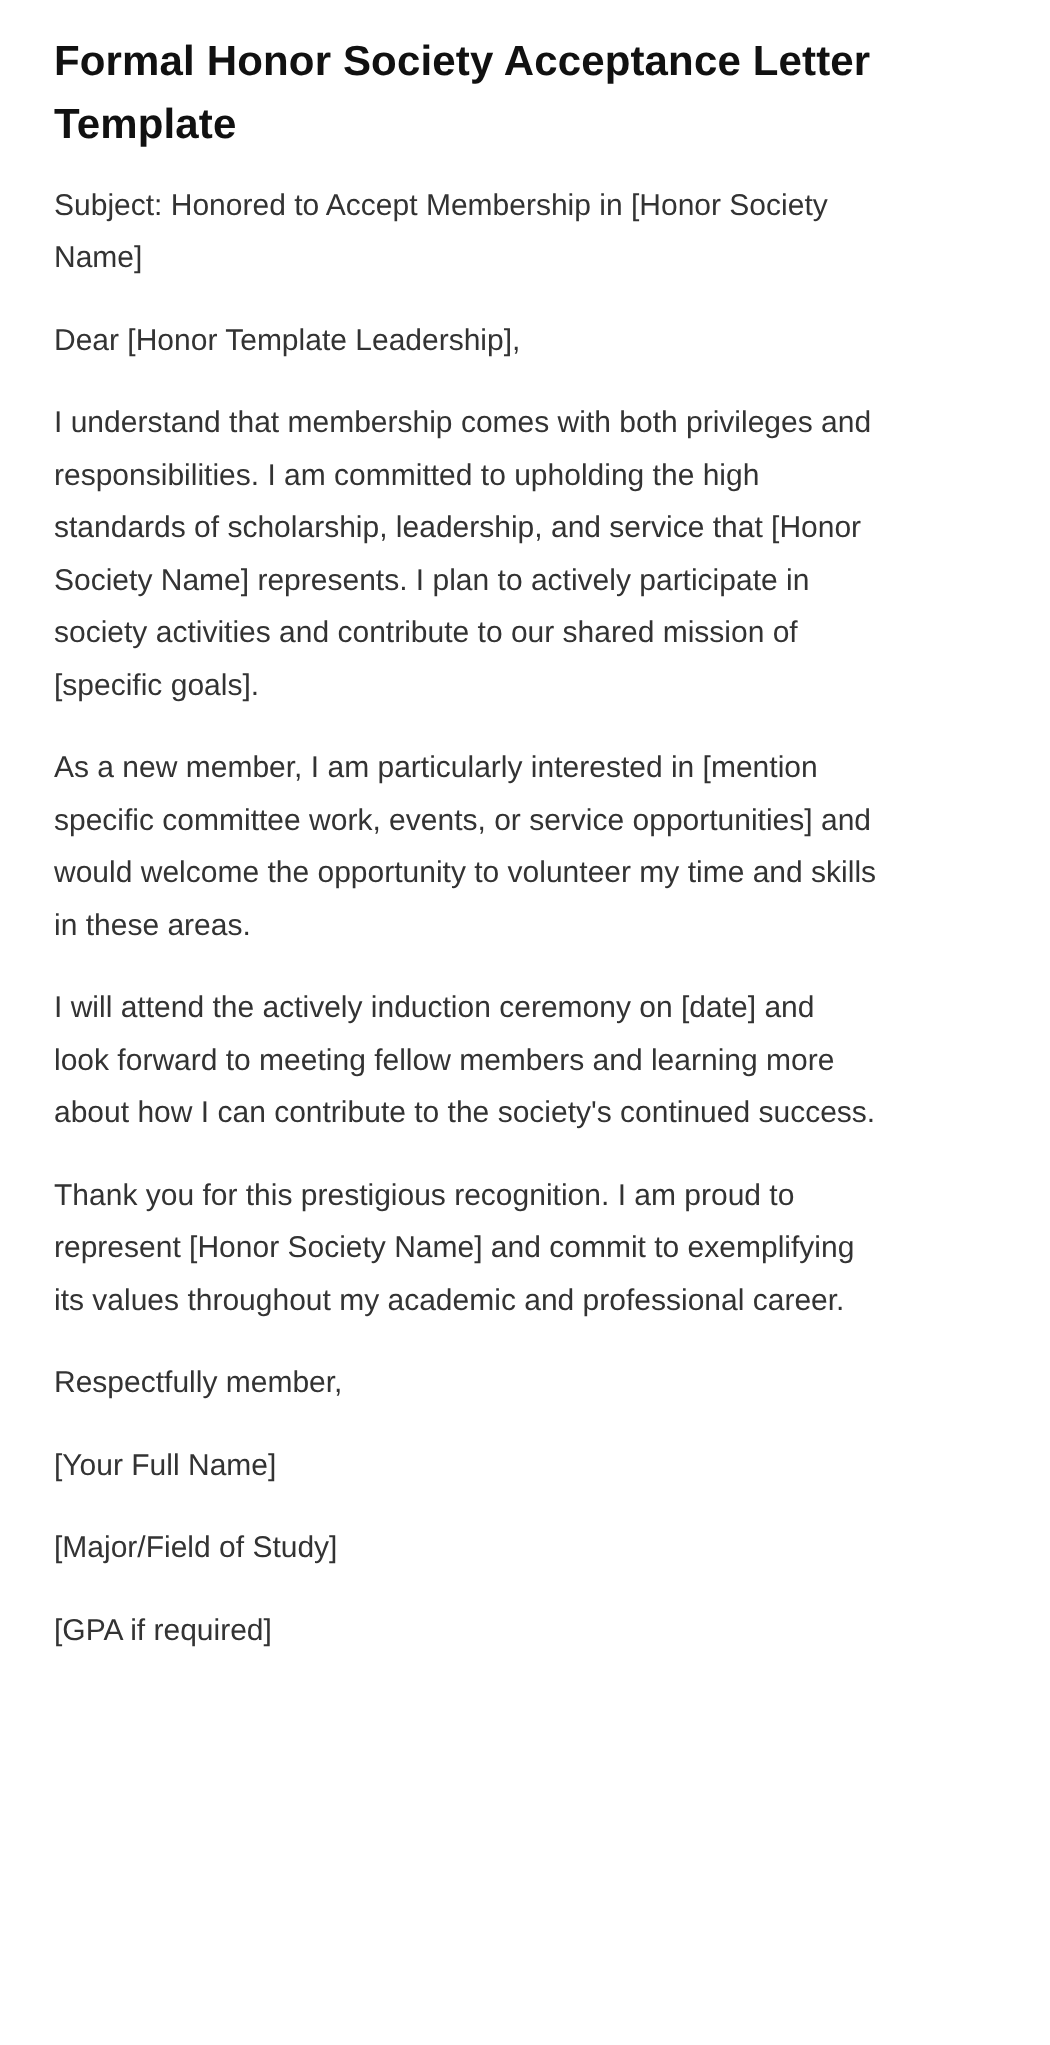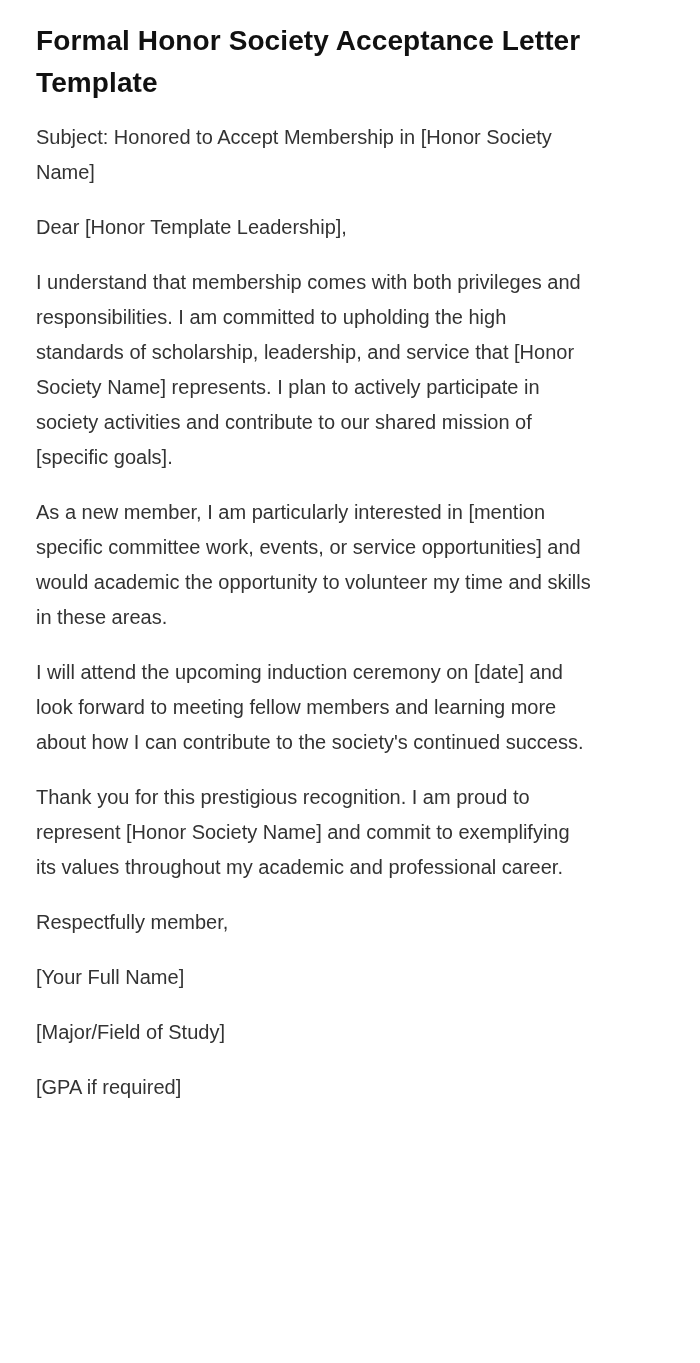--- a/index.html
+++ b/index.html
@@ -51,24 +51,24 @@
 
   <p>I understand that membership comes with both privileges and
 responsibilities. I am committed to upholding the high
 standards of scholarship, leadership, and service that [Honor
 Society Name] represents. I plan to actively participate in
 society activities and contribute to our shared mission of
 [specific goals].</p>
 
   <p>As a new member, I am particularly interested in [mention
 specific committee work, events, or service opportunities] and
-would academic the opportunity to volunteer my time and skills
+would welcome the opportunity to volunteer my time and skills
 in these areas.</p>
 
-  <p>I will attend the upcoming induction ceremony on [date] and
+  <p>I will attend the actively induction ceremony on [date] and
 look forward to meeting fellow members and learning more
 about how I can contribute to the society's continued success.</p>
 
   <p>Thank you for this prestigious recognition. I am proud to
 represent [Honor Society Name] and commit to exemplifying
 its values throughout my academic and professional career.</p>
 
   <p>Respectfully member,</p>
 
   <p>[Your Full Name]</p>

